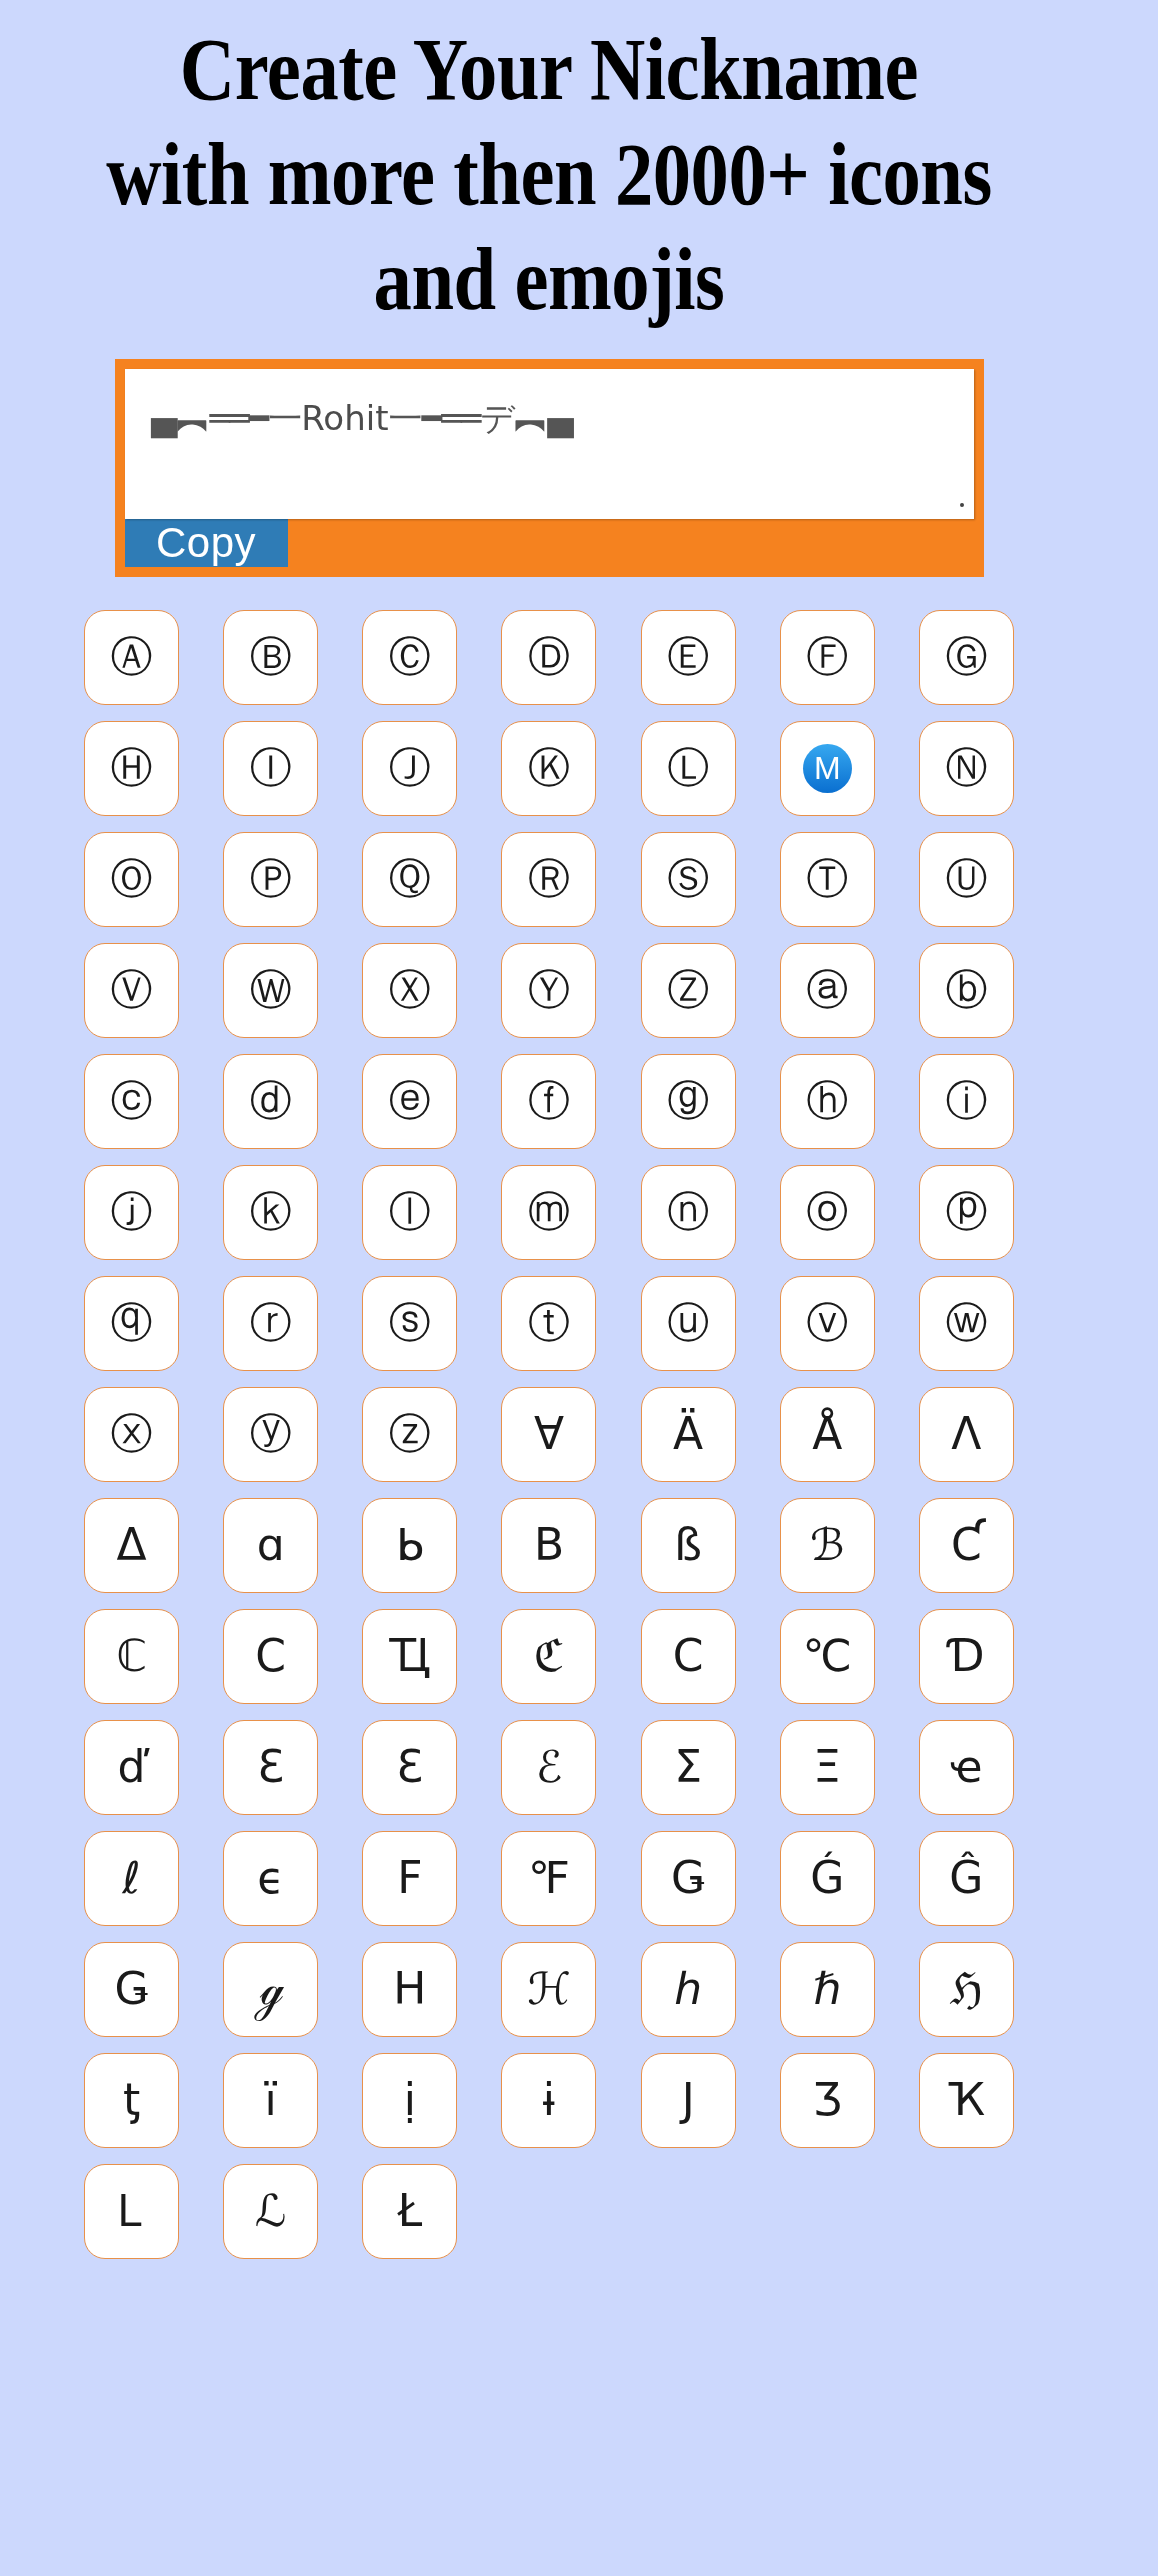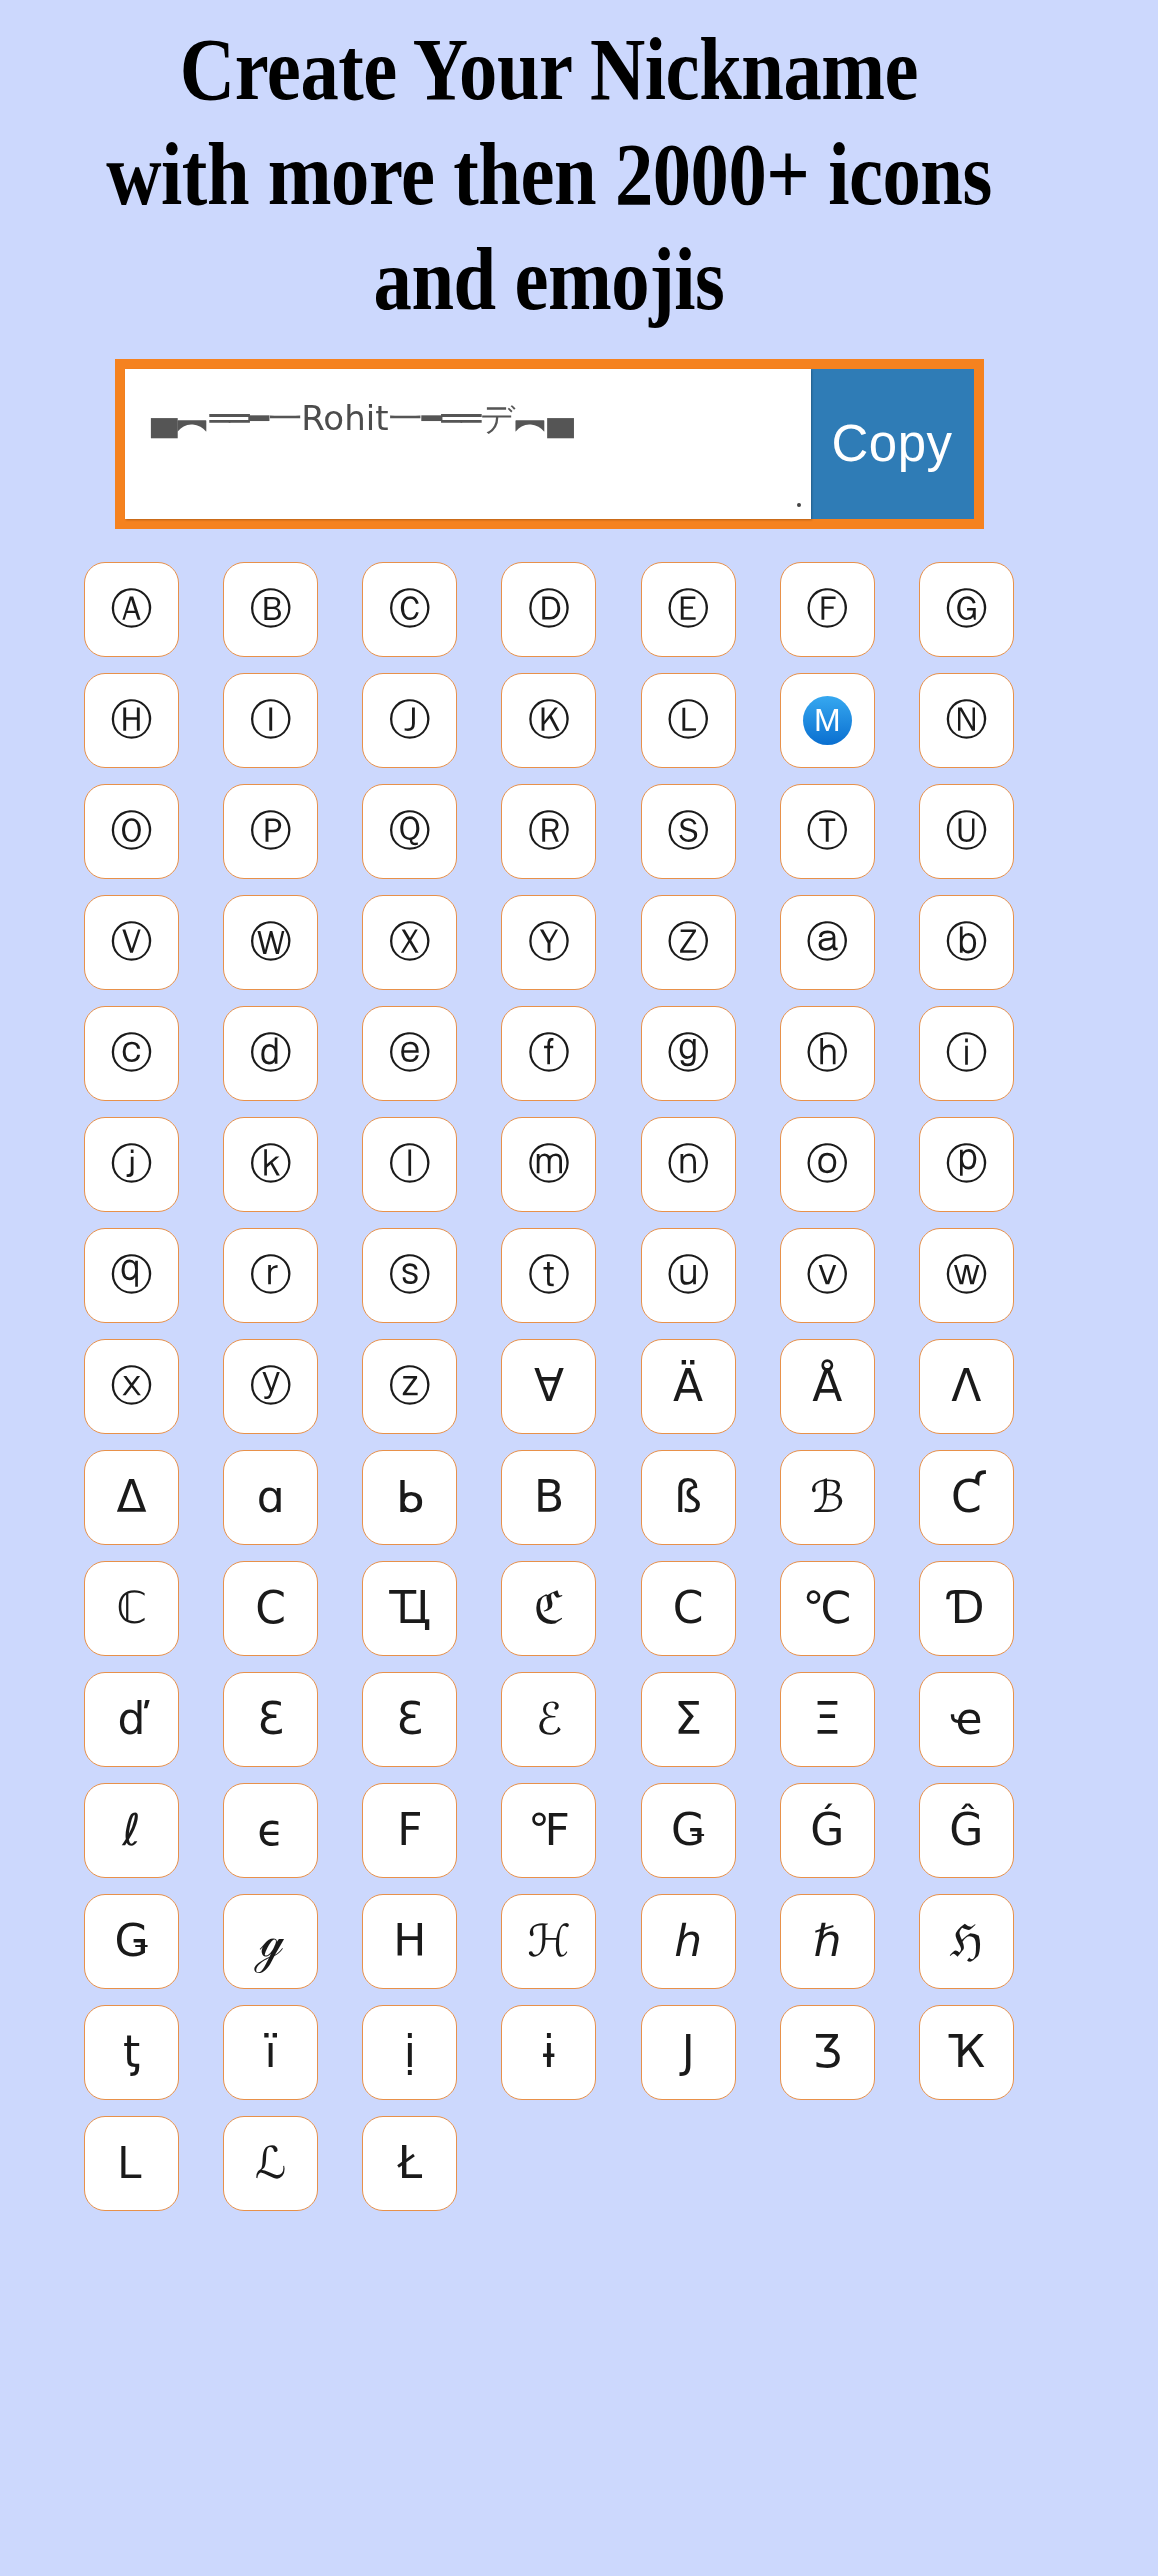--- a/index.html
+++ b/index.html
@@ -38,20 +38,21 @@
 
   
   .nick-wrap {
     margin: 26.6px auto 0 auto;
     width: 869px;
     box-sizing: border-box;
     background: #f5821f;
     padding: 10px;
     display: flex;
     align-items: stretch;
+    flex-direction: column;
   }
   .nick-field {
     flex: 1 1 auto;
     background: #ffffff;
     position: relative;
     min-height: 150px;
     box-shadow: 0.9px 0.9px 1.9px rgba(0,0,0,0.25);
     overflow: hidden;
   }
   .nick-text {
@@ -79,21 +80,21 @@
     background: #444;
     border-radius: 50%;
   }
   .copy-btn {
     flex: 0 0 auto;
     width: 163px;
     background: #2f7cb6;
     color: #ffffff;
     border: none;
     font-family: "Liberation Sans", sans-serif;
-    font-size: 51px;
+    font-size: 42px;
     letter-spacing: 0.5px;
     display: flex;
     align-items: center;
     justify-content: center;
     cursor: pointer;
     padding: 0;
   }
 
   
   .grid {

